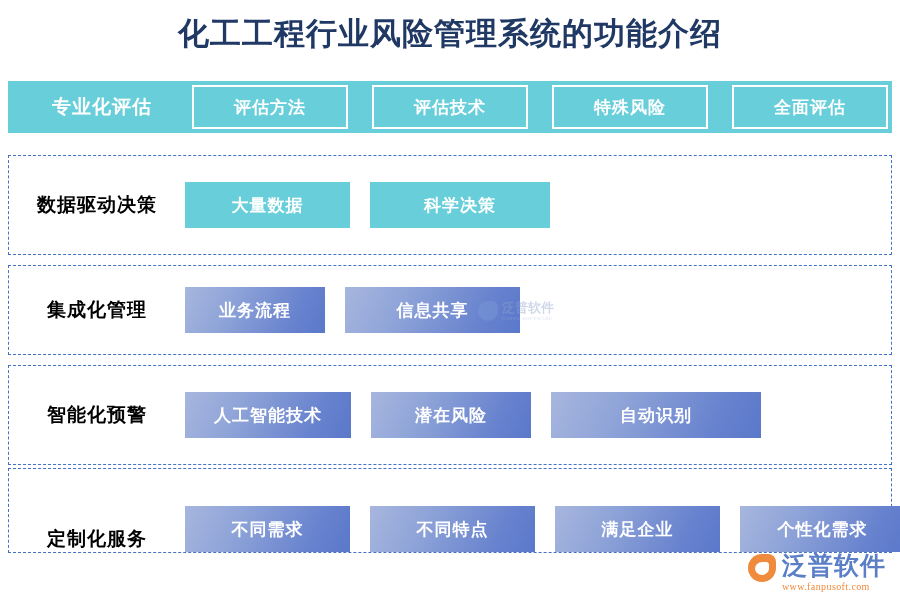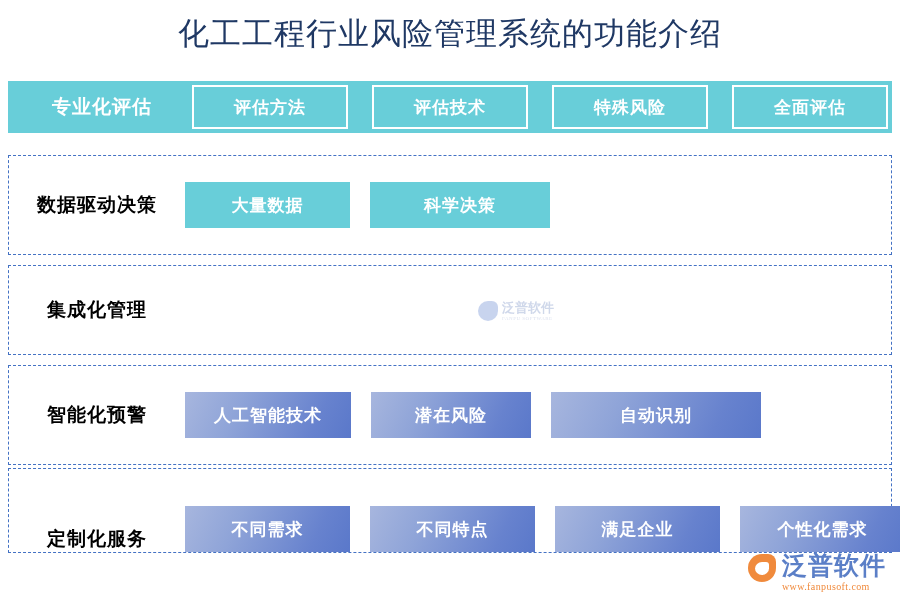--- a/index.html
+++ b/index.html
@@ -17,21 +17,21 @@
 
   
   .page-title {
     position: absolute;
     left: 0;
     top: 14px;
     width: 900px;
     text-align: center;
     font-size: 31px;
     line-height: 40px;
-    font-weight: 400;
+    font-weight: 700;
     color: #1f3864;
     letter-spacing: 1px;
     white-space: nowrap;
   }
 
   
   .row-band {
     position: absolute;
     left: 8px;
     width: 884px;
@@ -212,20 +212,24 @@
 <div class="row-band band-dashed" id="row2">
   <div class="row-label">数据驱动决策</div>
   <div class="chips">
     <div class="chip-fill chip-teal" style="width:165px">大量数据</div>
     <div class="chip-fill chip-teal" style="width:180px">科学决策</div>
   </div>
 </div>
 
 <div class="row-band band-dashed" id="row3">
   <div class="row-label">集成化管理</div>
+  <div class="chips">
+    <div class="chip-fill chip-blue" style="width:140px">业务流程</div>
+    <div class="chip-fill chip-blue" style="width:175px">信息共享</div>
+  </div>
 </div>
 
 <div class="watermark">
   <span class="wm-mark"></span>
   <span class="wm-txt">
     <span class="wm-main">泛普软件</span>
     <span class="wm-sub">FANPU SOFTWARE</span>
   </span>
 </div>
 

